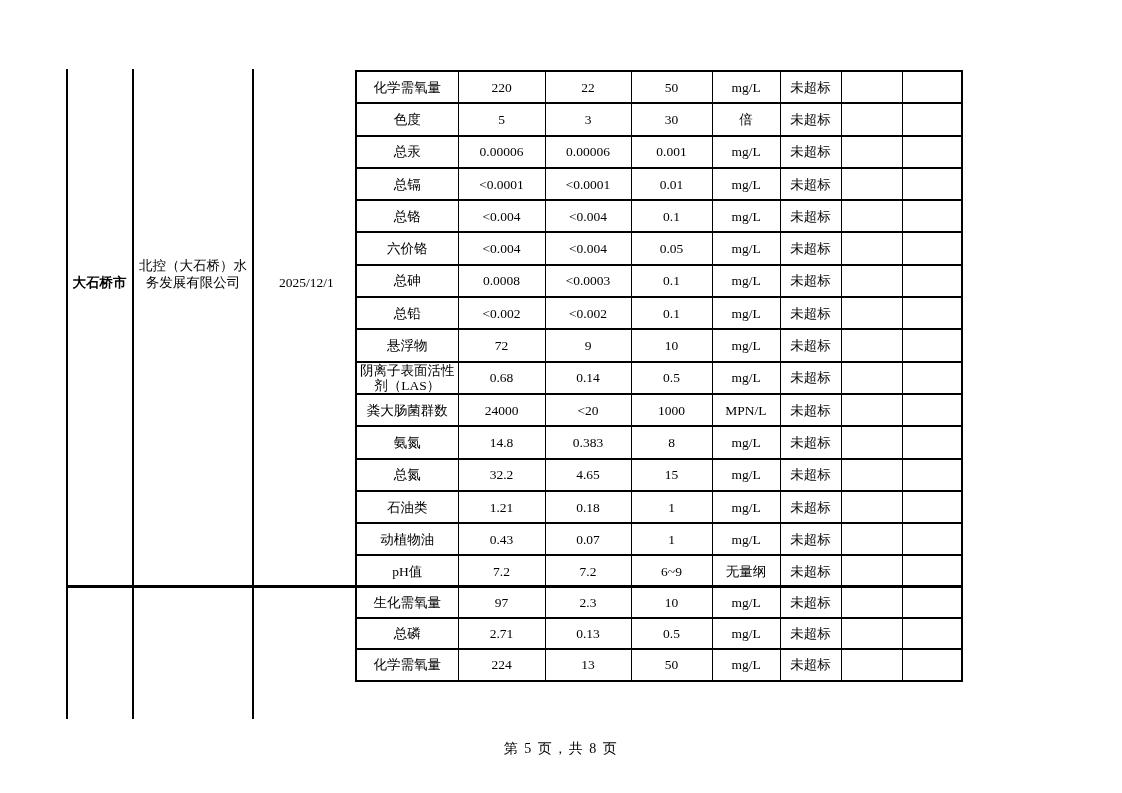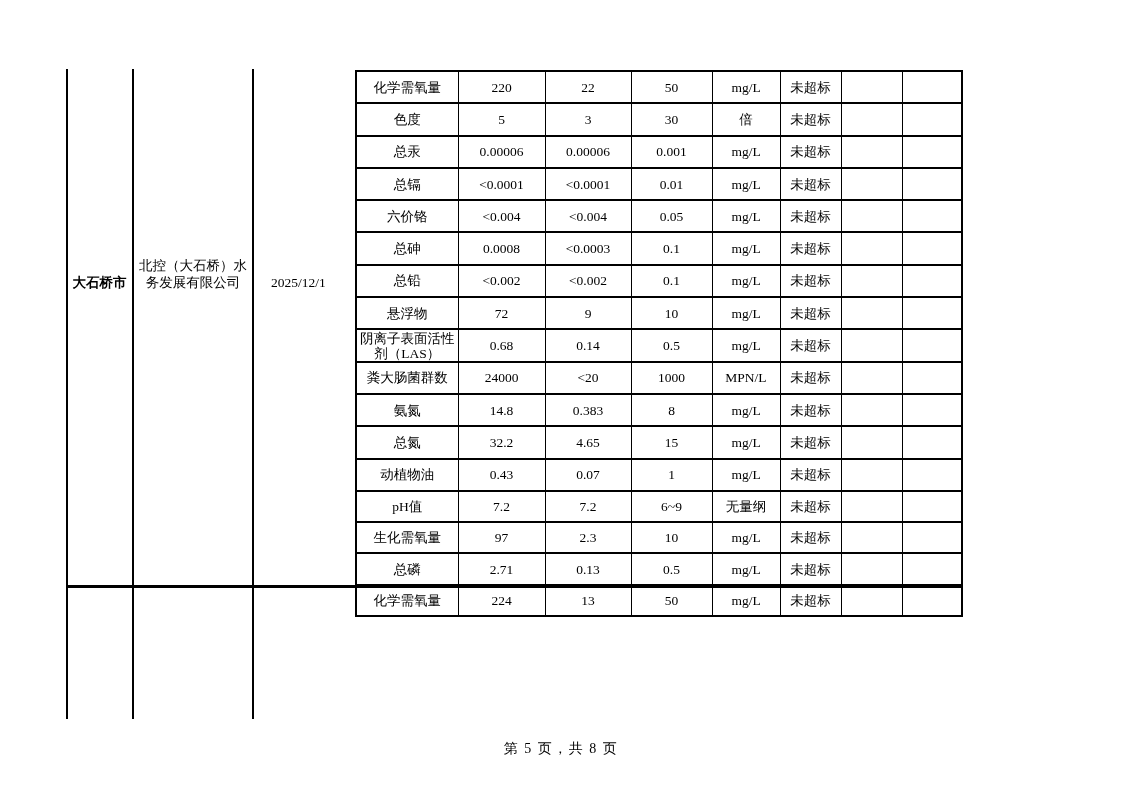--- a/index.html
+++ b/index.html
@@ -24,21 +24,21 @@
   .thick-hline {
     position:absolute; left:66px; top:585px; width:897px; height:3px; background:#000;
   }
   
   .left-cell {
     position:absolute; text-align:center;
     font-size:13.5px; line-height:17px; white-space:normal;
   }
   .left-cell.city    { left:66px;  top:274px; width:67px;font-weight:bold; }
   .left-cell.company { left:136px; top:257px; width:114px; }
-  .left-cell.date    { left:244px; top:274px; width:109px;text-align:center; }
+  .left-cell.date    { left:252px; top:274px; width:109px;text-align:center; }
   
   table.sub {
     position:absolute; left:355px; top:70px;
     border-collapse:collapse; table-layout:fixed;
     border:2px solid #000;
     padding-left:44px;
   }
   table.sub td {
     border-left:1.5px solid #000;
     border-right:1.5px solid #000;
@@ -114,20 +114,30 @@
           <td>总镉</td>
           <td>&lt;0.0001</td>
           <td>&lt;0.0001</td>
           <td>0.01</td>
           <td>mg/L</td>
           <td>未超标</td>
           <td></td>
           <td></td>
         </tr>
         <tr>
+          <td>总铬</td>
+          <td>&lt;0.004</td>
+          <td>&lt;0.004</td>
+          <td>0.1</td>
+          <td>mg/L</td>
+          <td>未超标</td>
+          <td></td>
+          <td></td>
+        </tr>
+        <tr>
           <td>六价铬</td>
           <td>&lt;0.004</td>
           <td>&lt;0.004</td>
           <td>0.05</td>
           <td>mg/L</td>
           <td>未超标</td>
           <td></td>
           <td></td>
         </tr>
         <tr>
@@ -194,20 +204,30 @@
           <td>总氮</td>
           <td>32.2</td>
           <td>4.65</td>
           <td>15</td>
           <td>mg/L</td>
           <td>未超标</td>
           <td></td>
           <td></td>
         </tr>
         <tr>
+          <td>石油类</td>
+          <td>1.21</td>
+          <td>0.18</td>
+          <td>1</td>
+          <td>mg/L</td>
+          <td>未超标</td>
+          <td></td>
+          <td></td>
+        </tr>
+        <tr>
           <td>动植物油</td>
           <td>0.43</td>
           <td>0.07</td>
           <td>1</td>
           <td>mg/L</td>
           <td>未超标</td>
           <td></td>
           <td></td>
         </tr>
         <tr class="block2">

